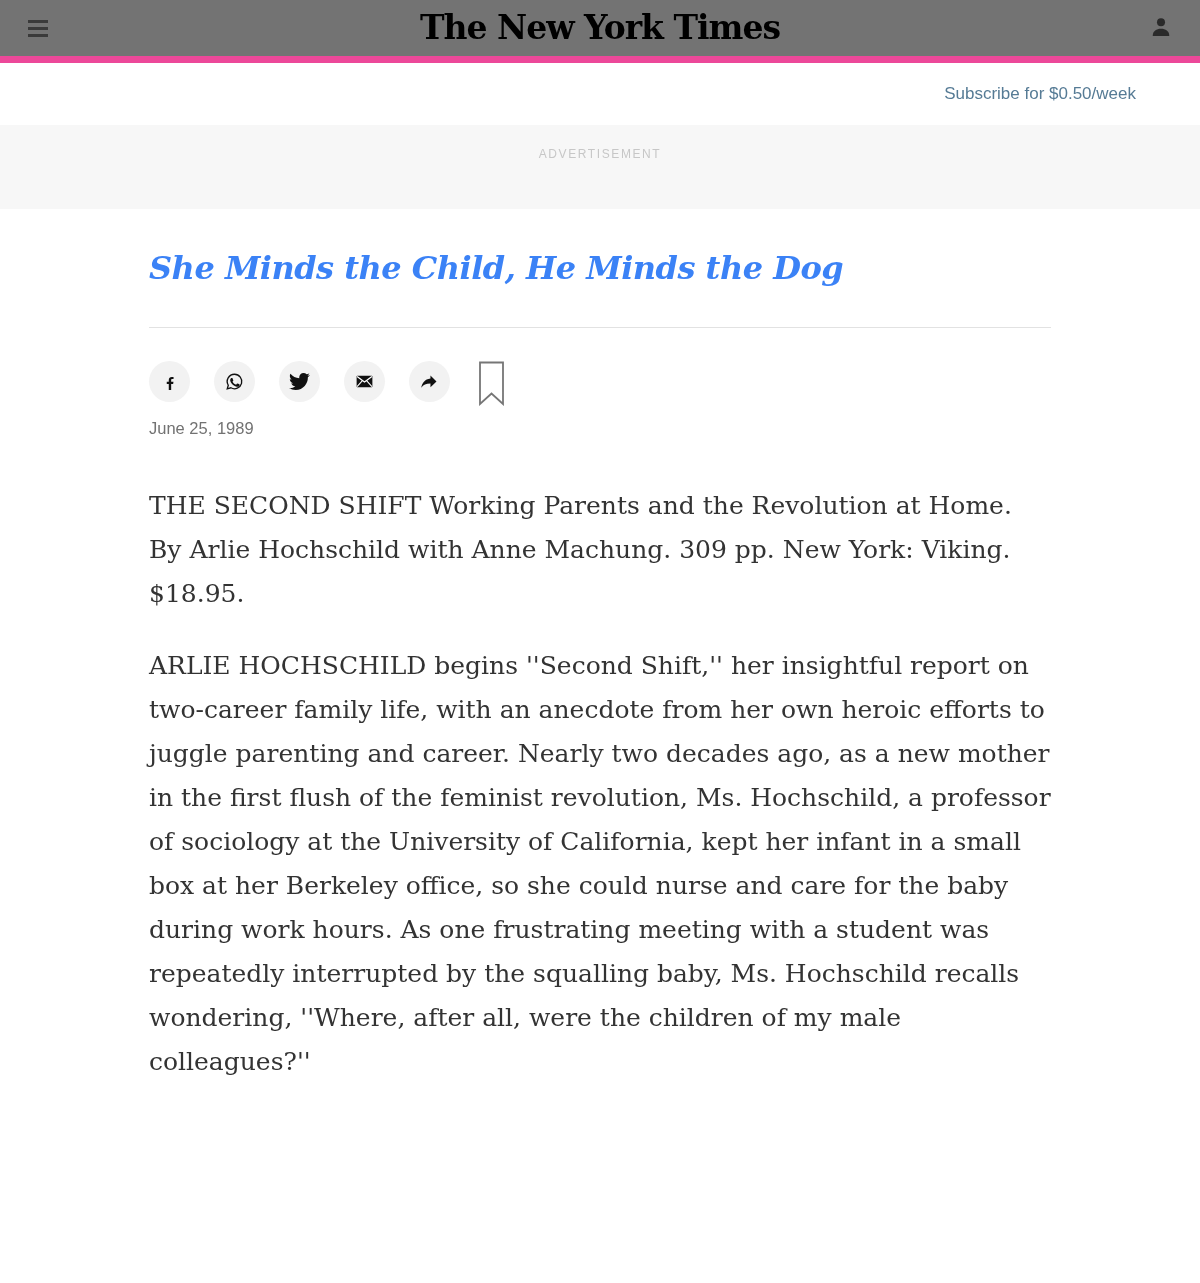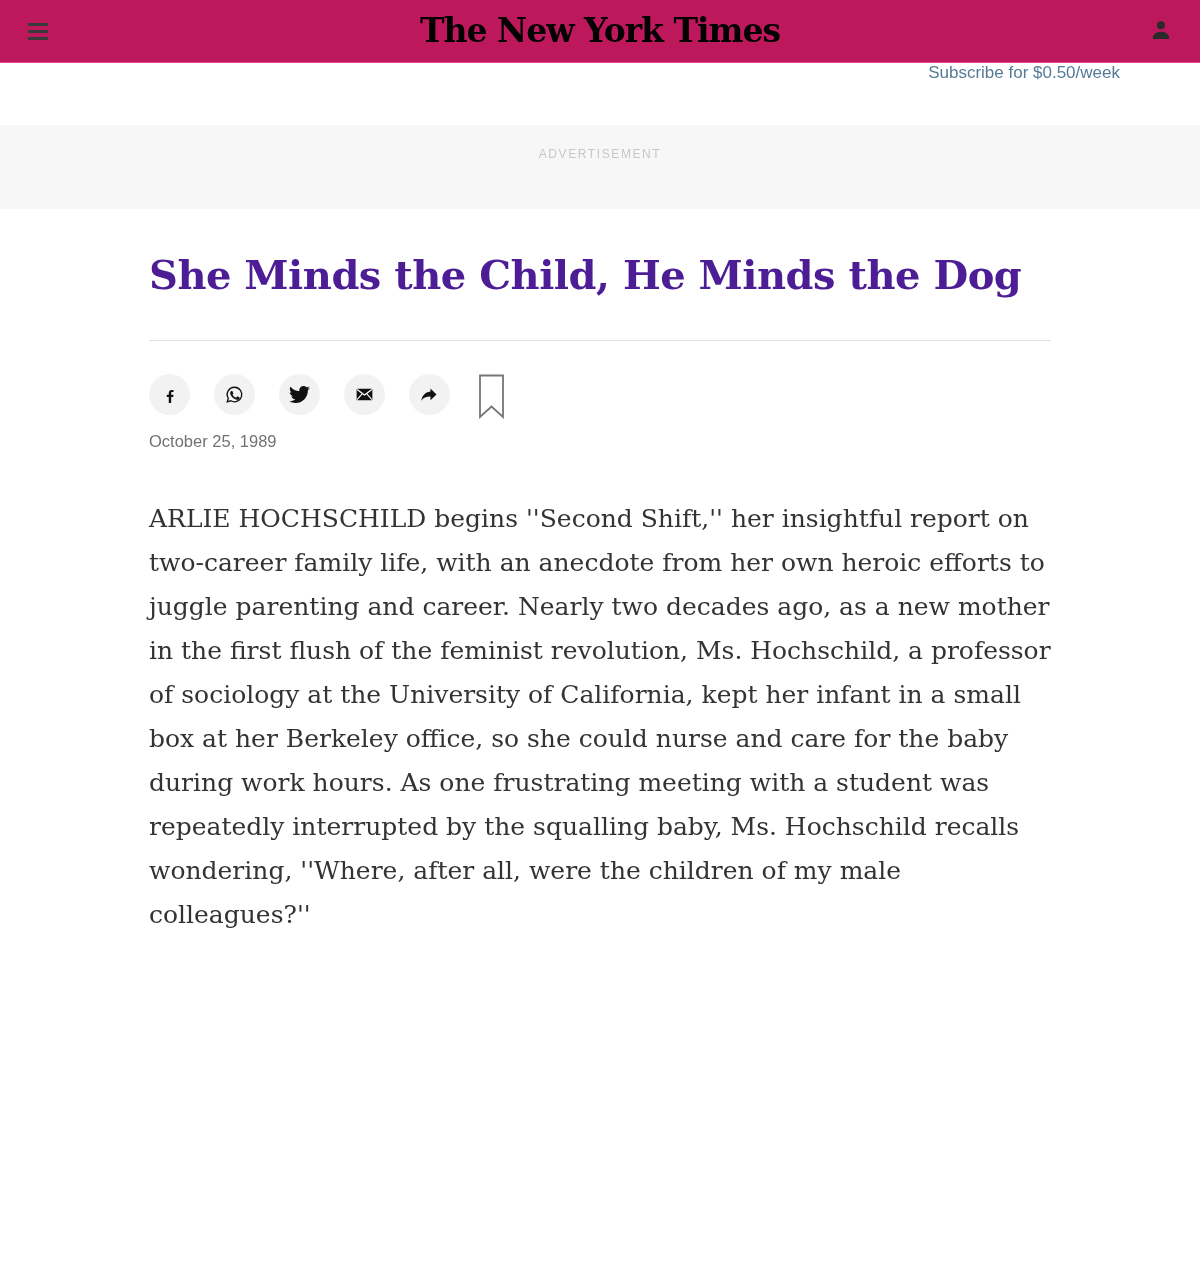--- a/index.html
+++ b/index.html
@@ -8,27 +8,27 @@
     width: 1200px;
     min-height: 1283px;
     margin: 0 auto;
     font-family: "Liberation Sans", "DejaVu Sans", sans-serif;
     color: #333;
   }
 
   
   .topbar {
     height: 63px;
-    border-bottom: 1px solid #ec4899;
+    border-bottom: 7px solid #ec4899;
     display: flex;
     align-items: center;
     justify-content: space-between;
     padding: 0 24px;
     position: relative;
-    background: #be185d;
+    background: #737373;
     gap: 42px;
   }
   .menu-btn {
     background: none; border: none; cursor: pointer;
     display: flex; flex-direction: column; gap: 4px;
     padding: 6px 4px;
   }
   .menu-btn span { display: block; width: 20px; height: 3px; background: #3a3a3a; }
   .logo {
     position: absolute; left: 50%; top: 50%;
@@ -40,22 +40,22 @@
     letter-spacing: -1px;
     color: #000;
     white-space: nowrap;
     cursor: pointer;
   }
   .account-btn { background: none; border: none; cursor: pointer; padding: 2px; }
 
   
   .subscribe-bar {
     height: 62px;
-    display: flex; justify-content: flex-end;
-    padding-right: 80px;
+    display: flex; align-items: center; justify-content: flex-end;
+    padding-right: 64px;
     background: #fff;
   }
   .subscribe-link {
     font-size: 17px;
     color: #567b95;
     text-decoration: none;
     cursor: pointer;
   }
 
   
@@ -70,25 +70,26 @@
     letter-spacing: 1.6px;
     color: #c7c7c7;
     text-align: right;
   }
 
   
   .article { width: 902px; margin: 0 auto; padding-top: 34px; }
 
   .headline {
     font-family: "DejaVu Serif", "Liberation Serif", serif;
+    font-style: italic;
     font-weight: 700;
-    font-size: 40px;
+    font-size: 32px;
     line-height: 1.6;
     letter-spacing: -0.5px;
-    color: #4c1d95;
+    color: #3b82f6;
   }
 
   .divider { height: 1px; background: #e2e2e2; margin-top: 33px; border: none; }
 
   .share-row {
     margin-top: 33px;
     display: flex; align-items: flex-start; gap: 24px;
     height: 44px;
   }
   .share-btn {
@@ -185,19 +186,20 @@
       </svg>
     </button>
 
     <button class="bookmark-btn" aria-label="Save article">
       <svg width="27" height="45" viewBox="0 0 27 45">
         <path d="M2 1.5h23v41.5L13.5 32.5 2 43z" fill="#fff" stroke="#767676" stroke-width="1.8"></path>
       </svg>
     </button>
   </div>
 
-  <p class="pubdate">October 25, 1989</p>
+  <p class="pubdate">June 25, 1989</p>
 
   <div class="body-text">
+    <p>THE SECOND SHIFT Working Parents and the Revolution at Home. By Arlie Hochschild with Anne Machung. 309 pp. New York: Viking. $18.95.</p>
     <p>ARLIE HOCHSCHILD begins ''Second Shift,'' her insightful report on two-career family life, with an anecdote from her own heroic efforts to juggle parenting and career. Nearly two decades ago, as a new mother in the first flush of the feminist revolution, Ms. Hochschild, a professor of sociology at the University of California, kept her infant in a small box at her Berkeley office, so she could nurse and care for the baby during work hours. As one frustrating meeting with a student was repeatedly interrupted by the squalling baby, Ms. Hochschild recalls wondering, ''Where, after all, were the children of my male colleagues?''</p>
   </div>
 
 </main>
 
 </body></html>

